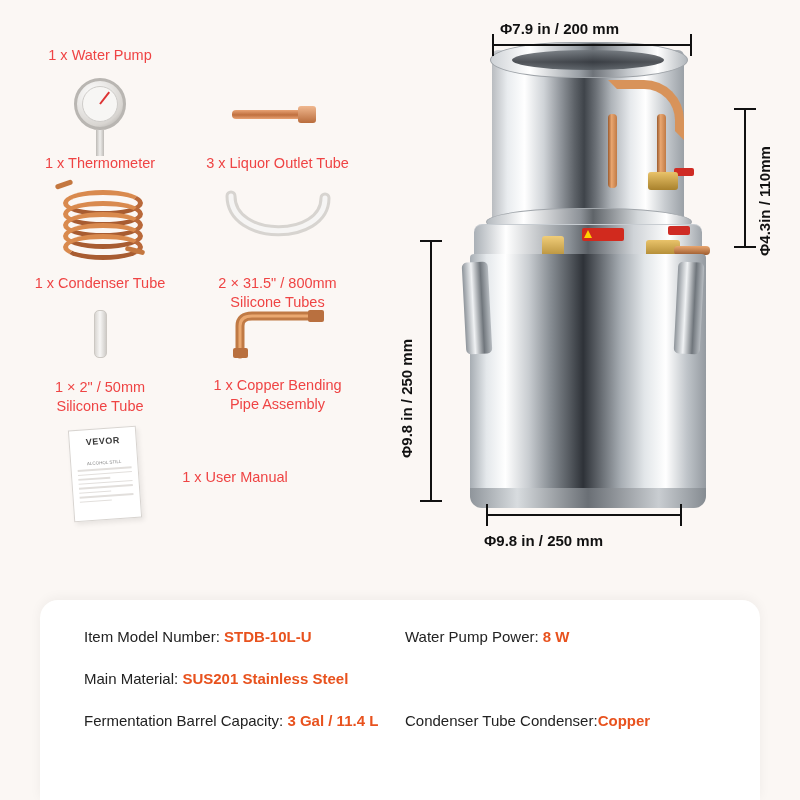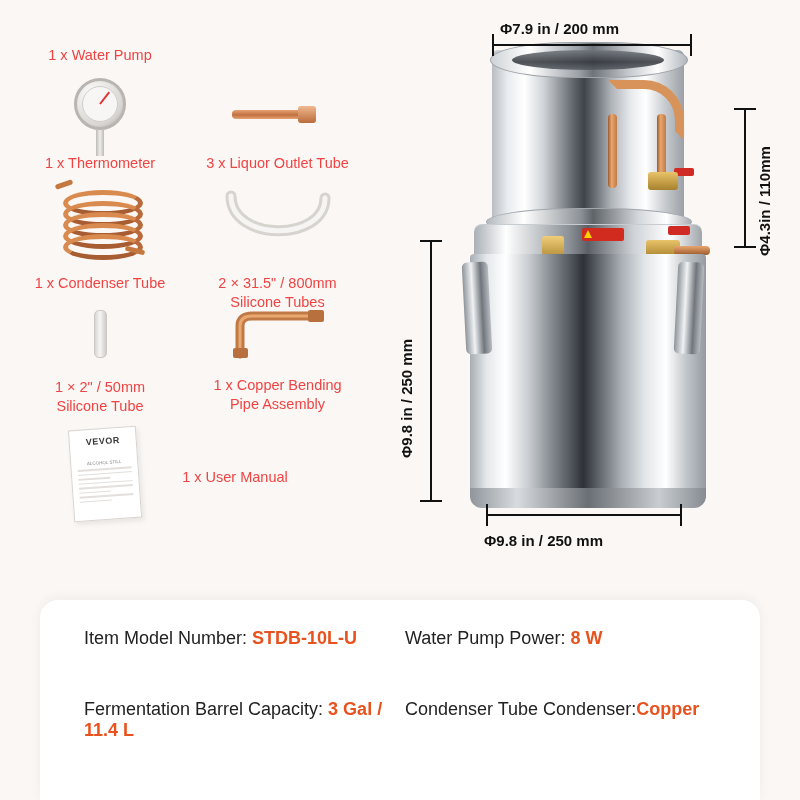--- a/index.html
+++ b/index.html
@@ -217,21 +217,21 @@
   }
 
   
   .spec-card{
     position:absolute;left:40px;top:600px;width:720px;height:200px;
     background:#fff;border-radius:18px 18px 0 0;
     box-shadow:0 -2px 12px rgba(0,0,0,.05);
     padding:28px 44px 0 44px;box-sizing:border-box;
   }
   .spec-row{display:flex;margin-bottom:25px;}
-  .spec-col{width:50%;font-size:18px;color:#222;}
+  .spec-col{width:50%;font-size:15px;color:#222;}
   .spec-col .v{color:#e8521e;font-weight:bold;}
   .spec-col.right{padding-left:10px;}
 </style>
 </head>
 <body>
 
 <div class="page">
 
   <div class="parts">
 
@@ -394,20 +394,23 @@
     <div class="spec-row">
       <div class="spec-col">
         <span>Item Model Number: </span><span class="v">STDB-10L-U</span>
       </div>
       <div class="spec-col right">
         <span>Water Pump Power: </span><span class="v">8 W</span>
       </div>
     </div>
 
     <div class="spec-row">
+      <div class="spec-col">
+        <span>Main Material: </span><span class="v">SUS201 Stainless Steel</span>
+      </div>
     </div>
 
     <div class="spec-row">
       <div class="spec-col">
         <span>Fermentation Barrel Capacity: </span><span class="v">3 Gal / 11.4 L</span>
       </div>
       <div class="spec-col right">
         <span>Condenser Tube Condenser:</span><span class="v">Copper</span>
       </div>
     </div>

